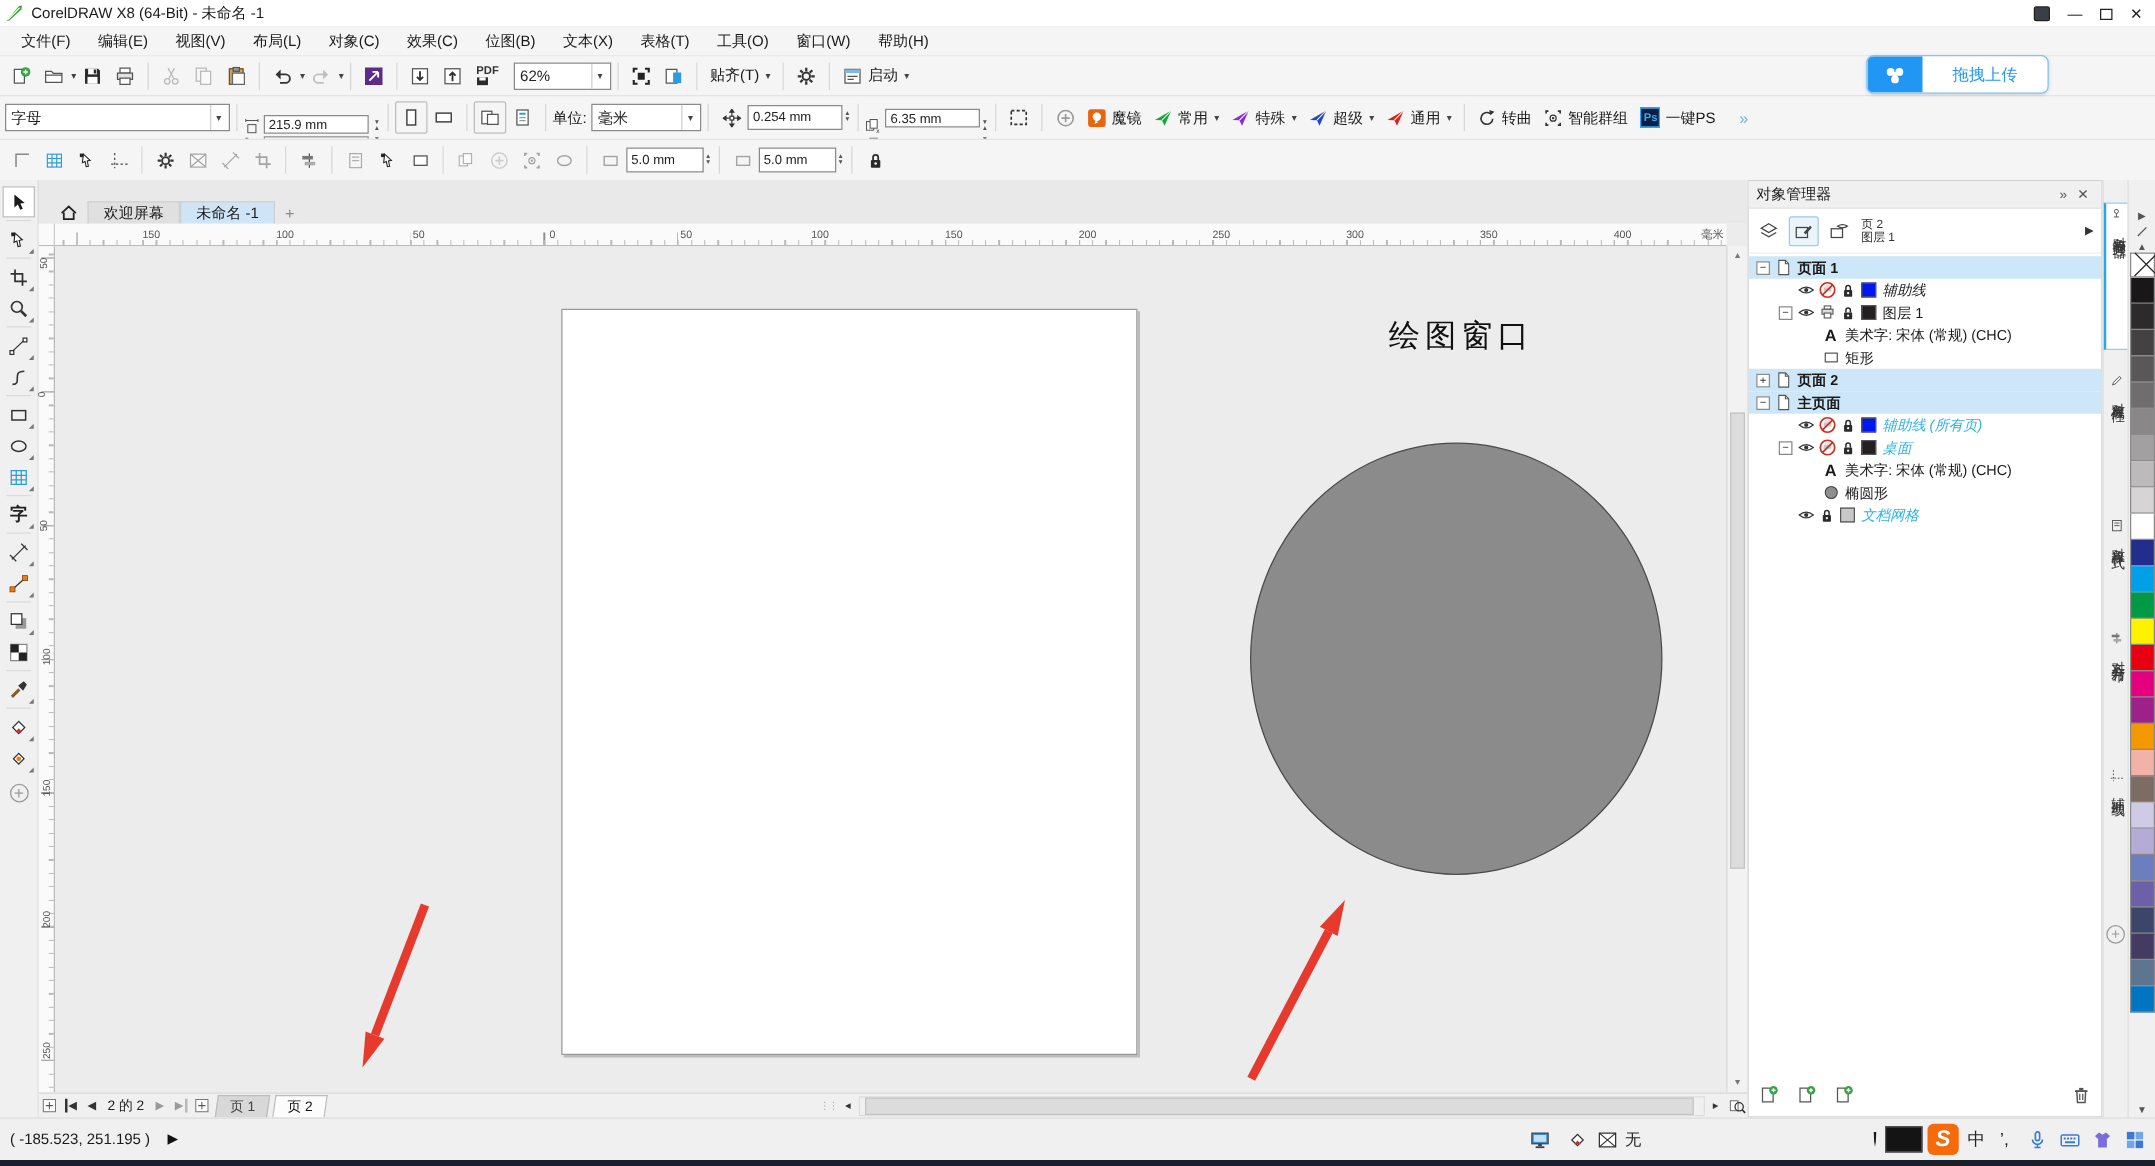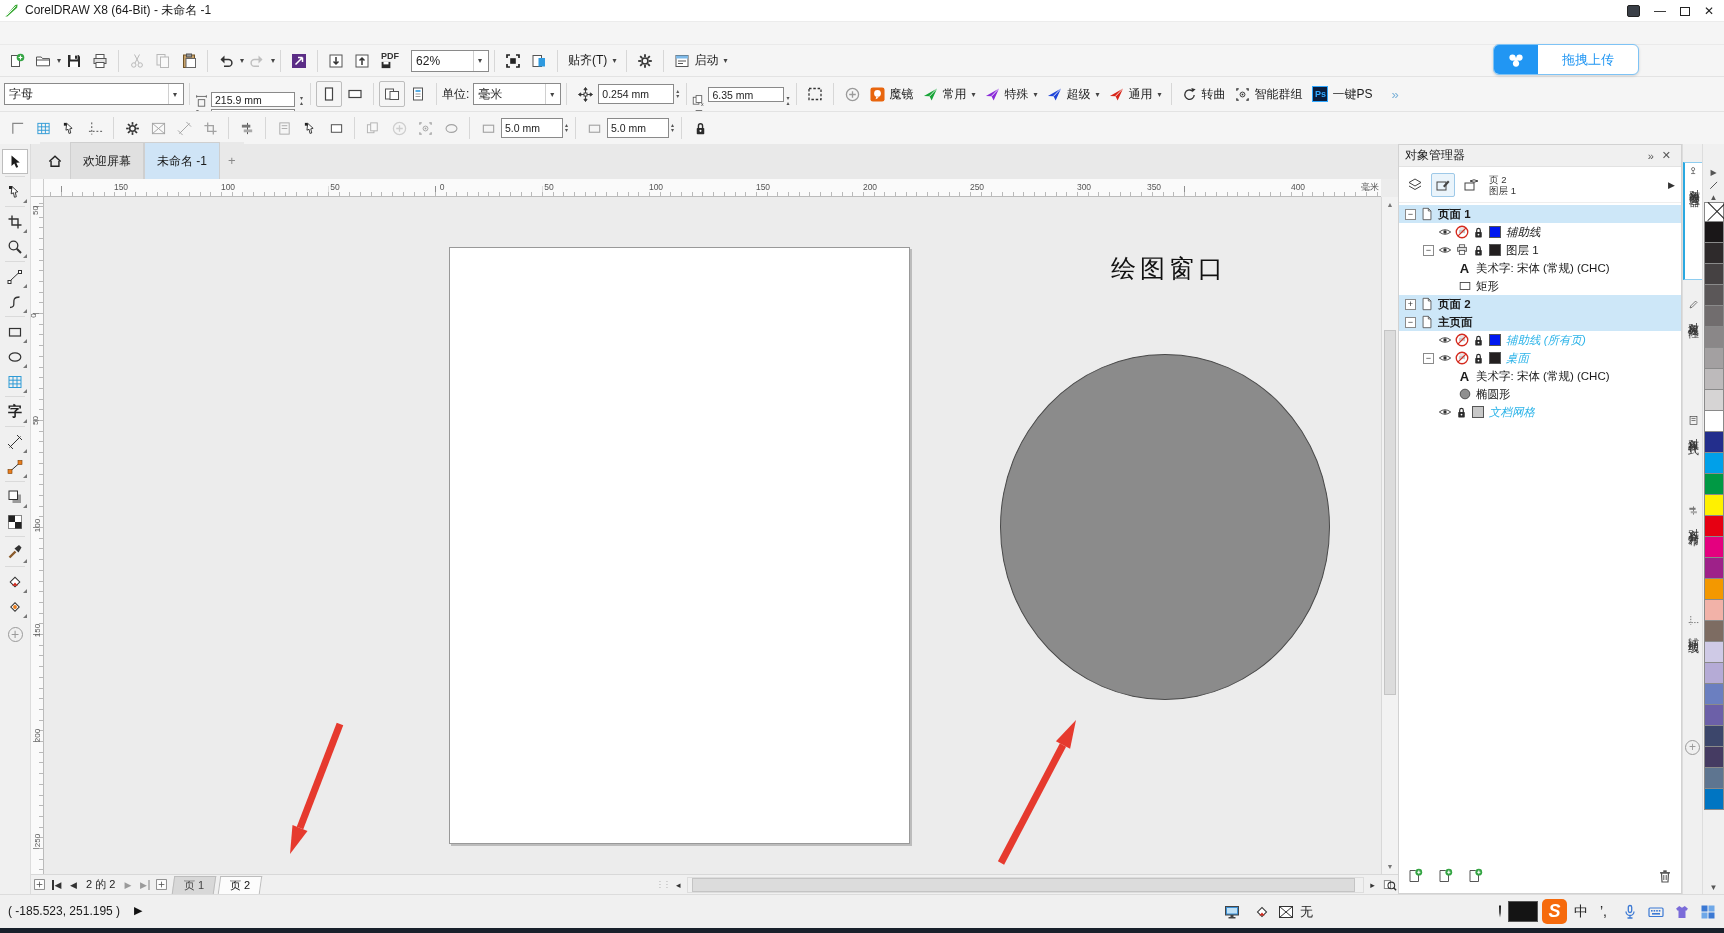--- a/index.html
+++ b/index.html
@@ -26,21 +26,21 @@
 .combo{height:22px;background:#fff;border:1px solid #8a8a8a;display:flex;align-items:center;font-size:12px;padding:0 4px;position:relative;flex:0 0 auto;}
 .combo .cv{flex:1;}
 .combo .ca{font-size:8px;color:#444;padding-left:4px;border-left:1px solid #d0d0d0;height:100%;display:flex;align-items:center;padding-right:2px;}
 .field{height:15px;background:#fff;border:1px solid #8a8a8a;font-size:10.5px;display:flex;align-items:center;padding:0 3px;flex:0 0 auto;}
 .spin2{display:flex;flex-direction:column;justify-content:center;font-size:6px;color:#555;line-height:5px;padding:0 2px;}
 .stack{display:flex;flex-direction:column;gap:2px;justify-content:flex-start;margin-top:28px;}
 .lblzh{font-size:12px;color:#1a1a1a;white-space:nowrap;}
 .plugbtn{display:flex;align-items:center;gap:4px;padding:2px 5px;border-radius:2px;flex:0 0 auto;}
 
 .tabsrow{position:absolute;top:144px;left:0;width:1398px;height:35px;background:#e9e9e9;display:flex;align-items:flex-end;padding-left:40px;}
-.dtab{height:37px;display:flex;align-items:center;gap:5px;padding:0 12px;font-size:12px;color:#1a1a1a;background:#e0e0e0;border:1px solid #cfcfcf;border-bottom:none;}
+.dtab{height:18px;display:flex;align-items:center;gap:5px;padding:0 12px;font-size:12px;color:#1a1a1a;background:#e0e0e0;border:1px solid #cfcfcf;border-bottom:none;}
 .dtab.home{padding:0 8px;background:#e9e9e9;border:none;}
 .dtab.active{background:#cfe4f6;}
 .dtab .plus{color:#8a8a8a;font-size:13px;}
 
 .toolbox{position:absolute;top:144px;left:0;width:31px;bottom:39px;background:#f0f0f0;border-right:1px solid #dcdcdc;display:flex;flex-direction:column;align-items:center;padding-top:5px;}
 .tool{width:26px;height:25px;display:flex;align-items:center;justify-content:center;position:relative;flex:0 0 auto;}
 .tool.sel{background:#fff;border:1px solid #bdbdbd;}
 .tool .fly{position:absolute;right:1px;bottom:1px;width:0;height:0;border-left:4px solid transparent;border-bottom:4px solid #777;}
 .tsep{width:20px;height:1px;background:#dadada;margin:2px 0;flex:0 0 auto;}
 .toolplus{margin-top:8px;color:#9a9a9a;font-size:14px;border:1.4px solid #9a9a9a;border-radius:50%;width:15px;height:15px;line-height:12px;text-align:center;flex:0 0 auto;}
@@ -140,20 +140,34 @@
     </span>
     <span class="ttl">CorelDRAW X8 (64-Bit) - 未命名 -1</span>
     <div class="winctl">
       <span class="appmini"></span>
       <span>—</span>
       <span class="maxbox"></span>
       <span>✕</span>
     </div>
   </div>
 
+  <div class="menubar" id="menubar">
+      <div class="mi">文件(F)</div>
+      <div class="mi">编辑(E)</div>
+      <div class="mi">视图(V)</div>
+      <div class="mi">布局(L)</div>
+      <div class="mi">对象(C)</div>
+      <div class="mi">效果(C)</div>
+      <div class="mi">位图(B)</div>
+      <div class="mi">文本(X)</div>
+      <div class="mi">表格(T)</div>
+      <div class="mi">工具(O)</div>
+      <div class="mi">窗口(W)</div>
+      <div class="mi">帮助(H)</div>
+    </div>
 
   <div class="tb" id="stdbar">
       <div class="tbtn">
         <svg width="16" height="16" viewBox="0 0 16 16">
           <rect x="2.5" y="2.5" width="8" height="11" fill="#fff" stroke="#555"></rect>
           <circle cx="11.5" cy="4.5" r="3.8" fill="#35a544"></circle>
           <path d="M11.5 2.6 V6.4 M9.6 4.5 H13.4" stroke="#fff" stroke-width="1.2"></path>
         </svg>
       </div>
       <div class="tbtn">
@@ -793,21 +807,21 @@
         <span class="rn" style="left: 77px;">150</span>
         <span class="rn" style="left: 184px;">100</span>
         <span class="rn" style="left: 291px;">50</span>
         <span class="rn" style="left: 398px;">0</span>
         <span class="rn" style="left: 505px;">50</span>
         <span class="rn" style="left: 612px;">100</span>
         <span class="rn" style="left: 719px;">150</span>
         <span class="rn" style="left: 826px;">200</span>
         <span class="rn" style="left: 933px;">250</span>
         <span class="rn" style="left: 1040px;">300</span>
-        <span class="rn" style="left: 1110px;">350</span>
+        <span class="rn" style="left: 1147px;">350</span>
         <span class="rn" style="left: 1254px;">400</span>
         <span class="runit">毫米</span>
       </div>
     <div class="vruler" id="vruler">
         <span class="rn" style="top: 9px;">50</span>
         <span class="rn" style="top: 114px;">0</span>
         <span class="rn" style="top: 219px;">50</span>
         <span class="rn" style="top: 324px;">100</span>
         <span class="rn" style="top: 429px;">150</span>
         <span class="rn" style="top: 534px;">200</span>

